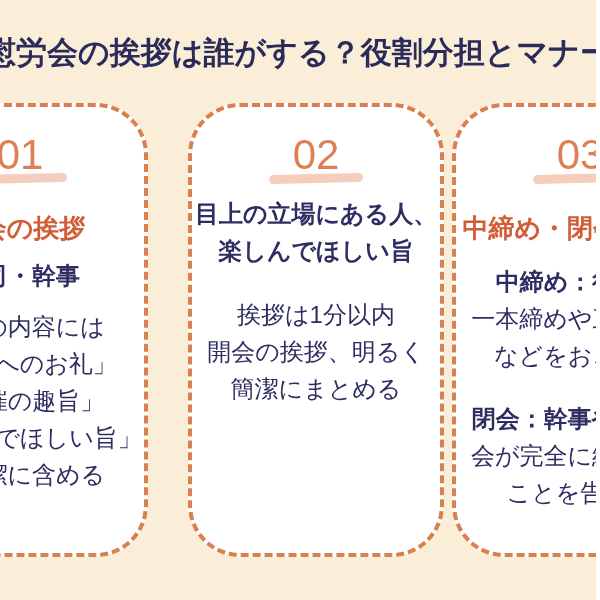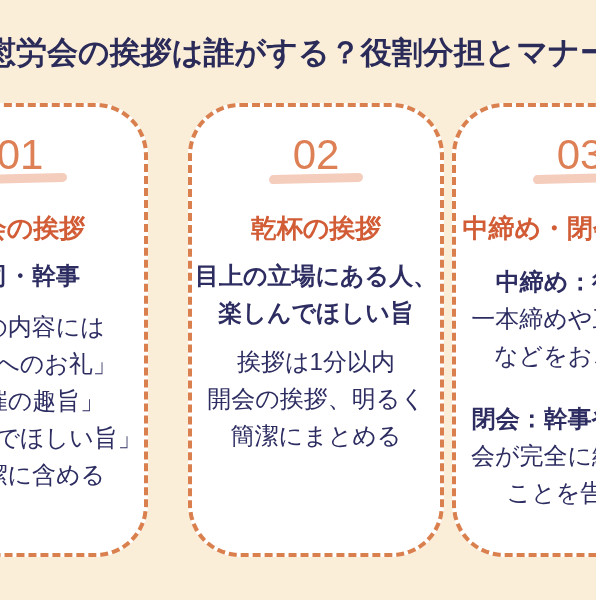--- a/index.html
+++ b/index.html
@@ -77,21 +77,21 @@
     font-weight: 700;
     color: #2d2d62;
   }
   .body-block {
     font-size: 24px;
     line-height: 37px;
     font-weight: 400;
     color: #2d2d62;
   }
   .card-1 .body-block { margin-top: 14px; }
-  .card-2 .body-block { margin-top: 12px; }
+  .card-2 .body-block { margin-top: 27px; }
   .section-1 { margin-top: 20px; }
   .section-2 { margin-top: 26px; }
   .lead {
     font-size: 24px;
     line-height: 37px;
     font-weight: 700;
     color: #2d2d62;
   }
   .line { display: block; }
 </style>
@@ -118,21 +118,20 @@
       <span class="line">「楽しんでほしい旨」</span>
       <span class="line">を簡潔に含める</span>
     </div>
   </div>
 
   <div class="card card-2">
     <div class="num-wrap">
       <span class="brush"></span>
       <span class="num">02</span>
     </div>
-    <div class="heading">乾杯の挨拶</div>
     <div class="who">
       <span class="line">目上の立場にある人、</span>
       <span class="line">楽しんでほしい旨</span>
     </div>
     <div class="body-block">
       <span class="line">挨拶は1分以内</span>
       <span class="line">開会の挨拶、明るく</span>
       <span class="line">簡潔にまとめる</span>
     </div>
   </div>

